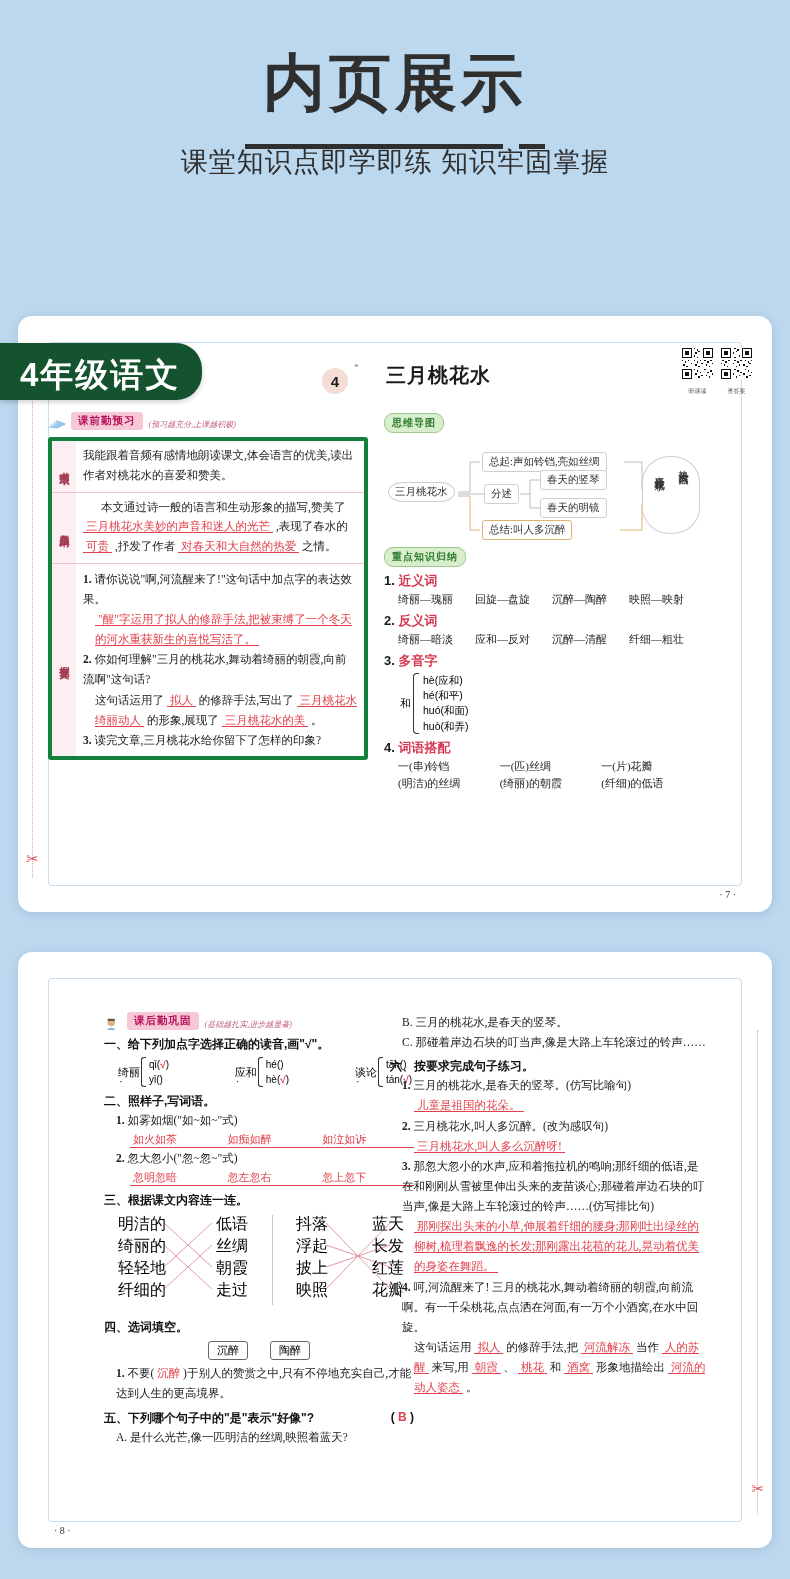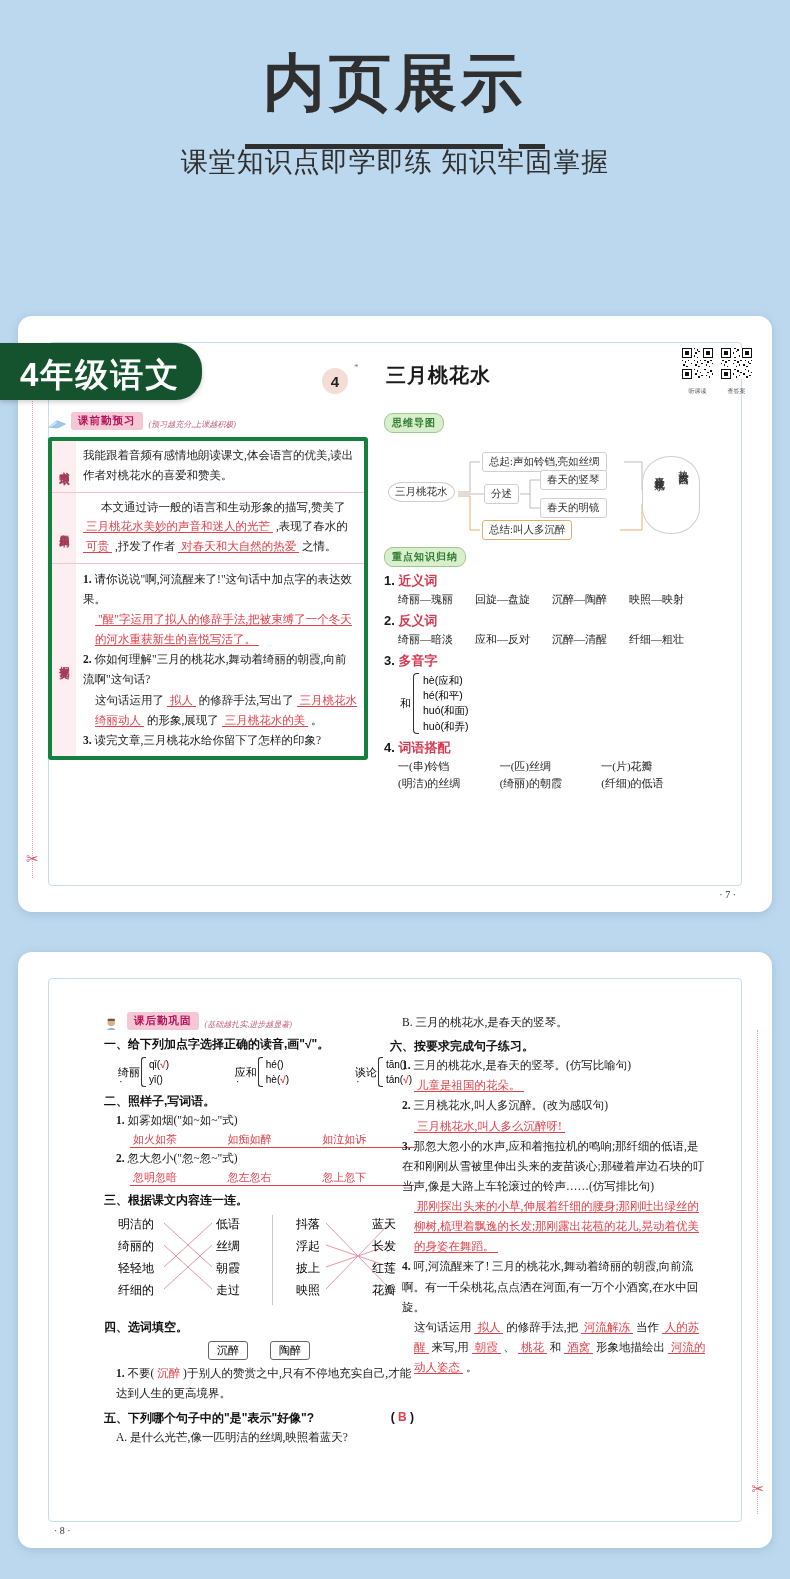--- a/index.html
+++ b/index.html
@@ -178,21 +178,21 @@
   .pron-brace { width:5px; align-self:stretch; border:1px solid #333; border-right:none; border-radius:3px 0 0 3px; }
   .pron-opts { padding-left:3px; }
   .pron-opts div { font-size:10px; line-height:1.5; font-family:"Liberation Sans",sans-serif; white-space:nowrap; }
   .tick { color:#e0404a; font-weight:700; }
 
   .wordrow { display:flex; padding-left:26px; margin-top:2px; }
   .wordrow span { width:33.3%; font-size:11px; }
 
   
   .match { position:relative; height:100px; margin-top:4px; }
-  .match .mcol { position:absolute; font-size:12px; line-height:22px; }
+  .match .mcol { position:absolute; font-size:16px; line-height:22px; }
   .match-div { position:absolute; left:168px; top:2px; bottom:8px; width:1px; background:#c8c8c8; }
 
   .choice-box {
     display:inline-block; border:1px solid #666; border-radius:3px;
     padding:1px 8px; font-size:11px; margin-right:18px;
   }
 
   
   .qr-svg { display:block; }
 </style>
@@ -597,20 +597,21 @@
 
     <div class="ex-h" style="display:flex;justify-content:space-between;">
       <span>五、下列哪个句子中的"是"表示"好像"?</span>
       <span>(&nbsp;<span class="ansp">B</span>&nbsp;)</span>
     </div>
     <div class="qline indent">A. 是什么光芒,像一匹明洁的丝绸,映照着蓝天?</div>
   </div>
 
   <div class="col col-r" style="top:60px; left:372px; width:318px;">
     <div class="qline indent">B. 三月的桃花水,是春天的竖琴。</div>
+    <div class="qline indent">C. 那碰着岸边石块的叮当声,像是大路上车轮滚过的铃声……</div>
 
     <div class="ex-h">六、按要求完成句子练习。</div>
 
     <div class="qline indent">
       <span class="qnum">1.</span>
       <span>三月的桃花水,是春天的竖琴。(仿写比喻句)</span>
     </div>
     <div class="qline indent2">
       <span class="ans">儿童是祖国的花朵。</span>
     </div>

